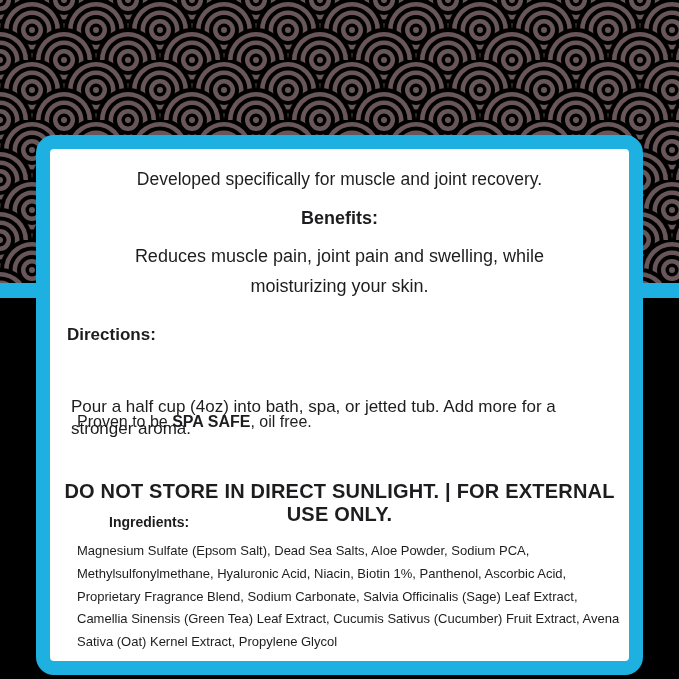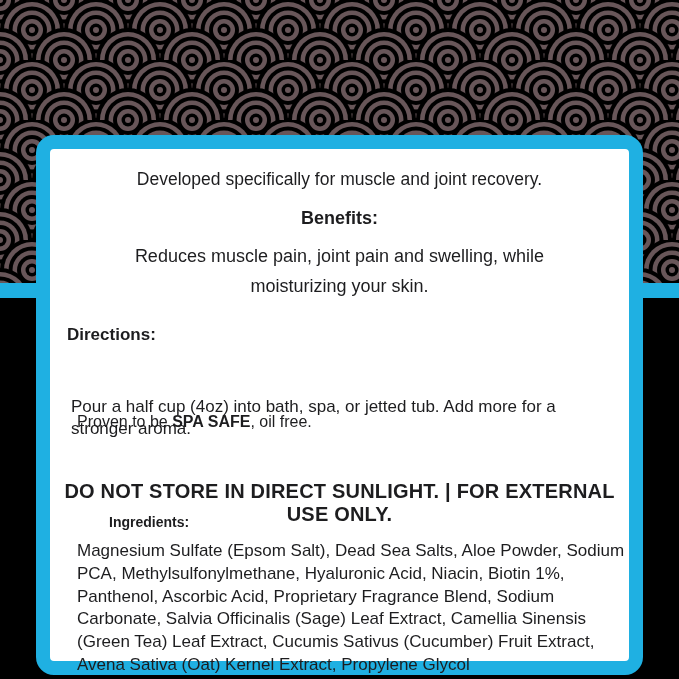--- a/index.html
+++ b/index.html
@@ -91,21 +91,21 @@
   }
   .ingredients-heading {
     top: 365px; left: 27px;
     font-size: 14px;
     font-weight: bold;
     margin-left: 32px;
   }
   .ingredients-text {
     top: 391px; left: 27px;
     width: 549px;
-    font-size: 17px;
+    font-size: 13px;
     line-height: 22.8px;
   }
 </style>
 </head>
 <body>
 
 <svg class="wave-pattern" viewBox="0 0 679 283" preserveAspectRatio="xMidYMin slice" aria-hidden="true">
   <defs>
     <g id="scallop">
       <circle r="32" class="wave-k"></circle>

